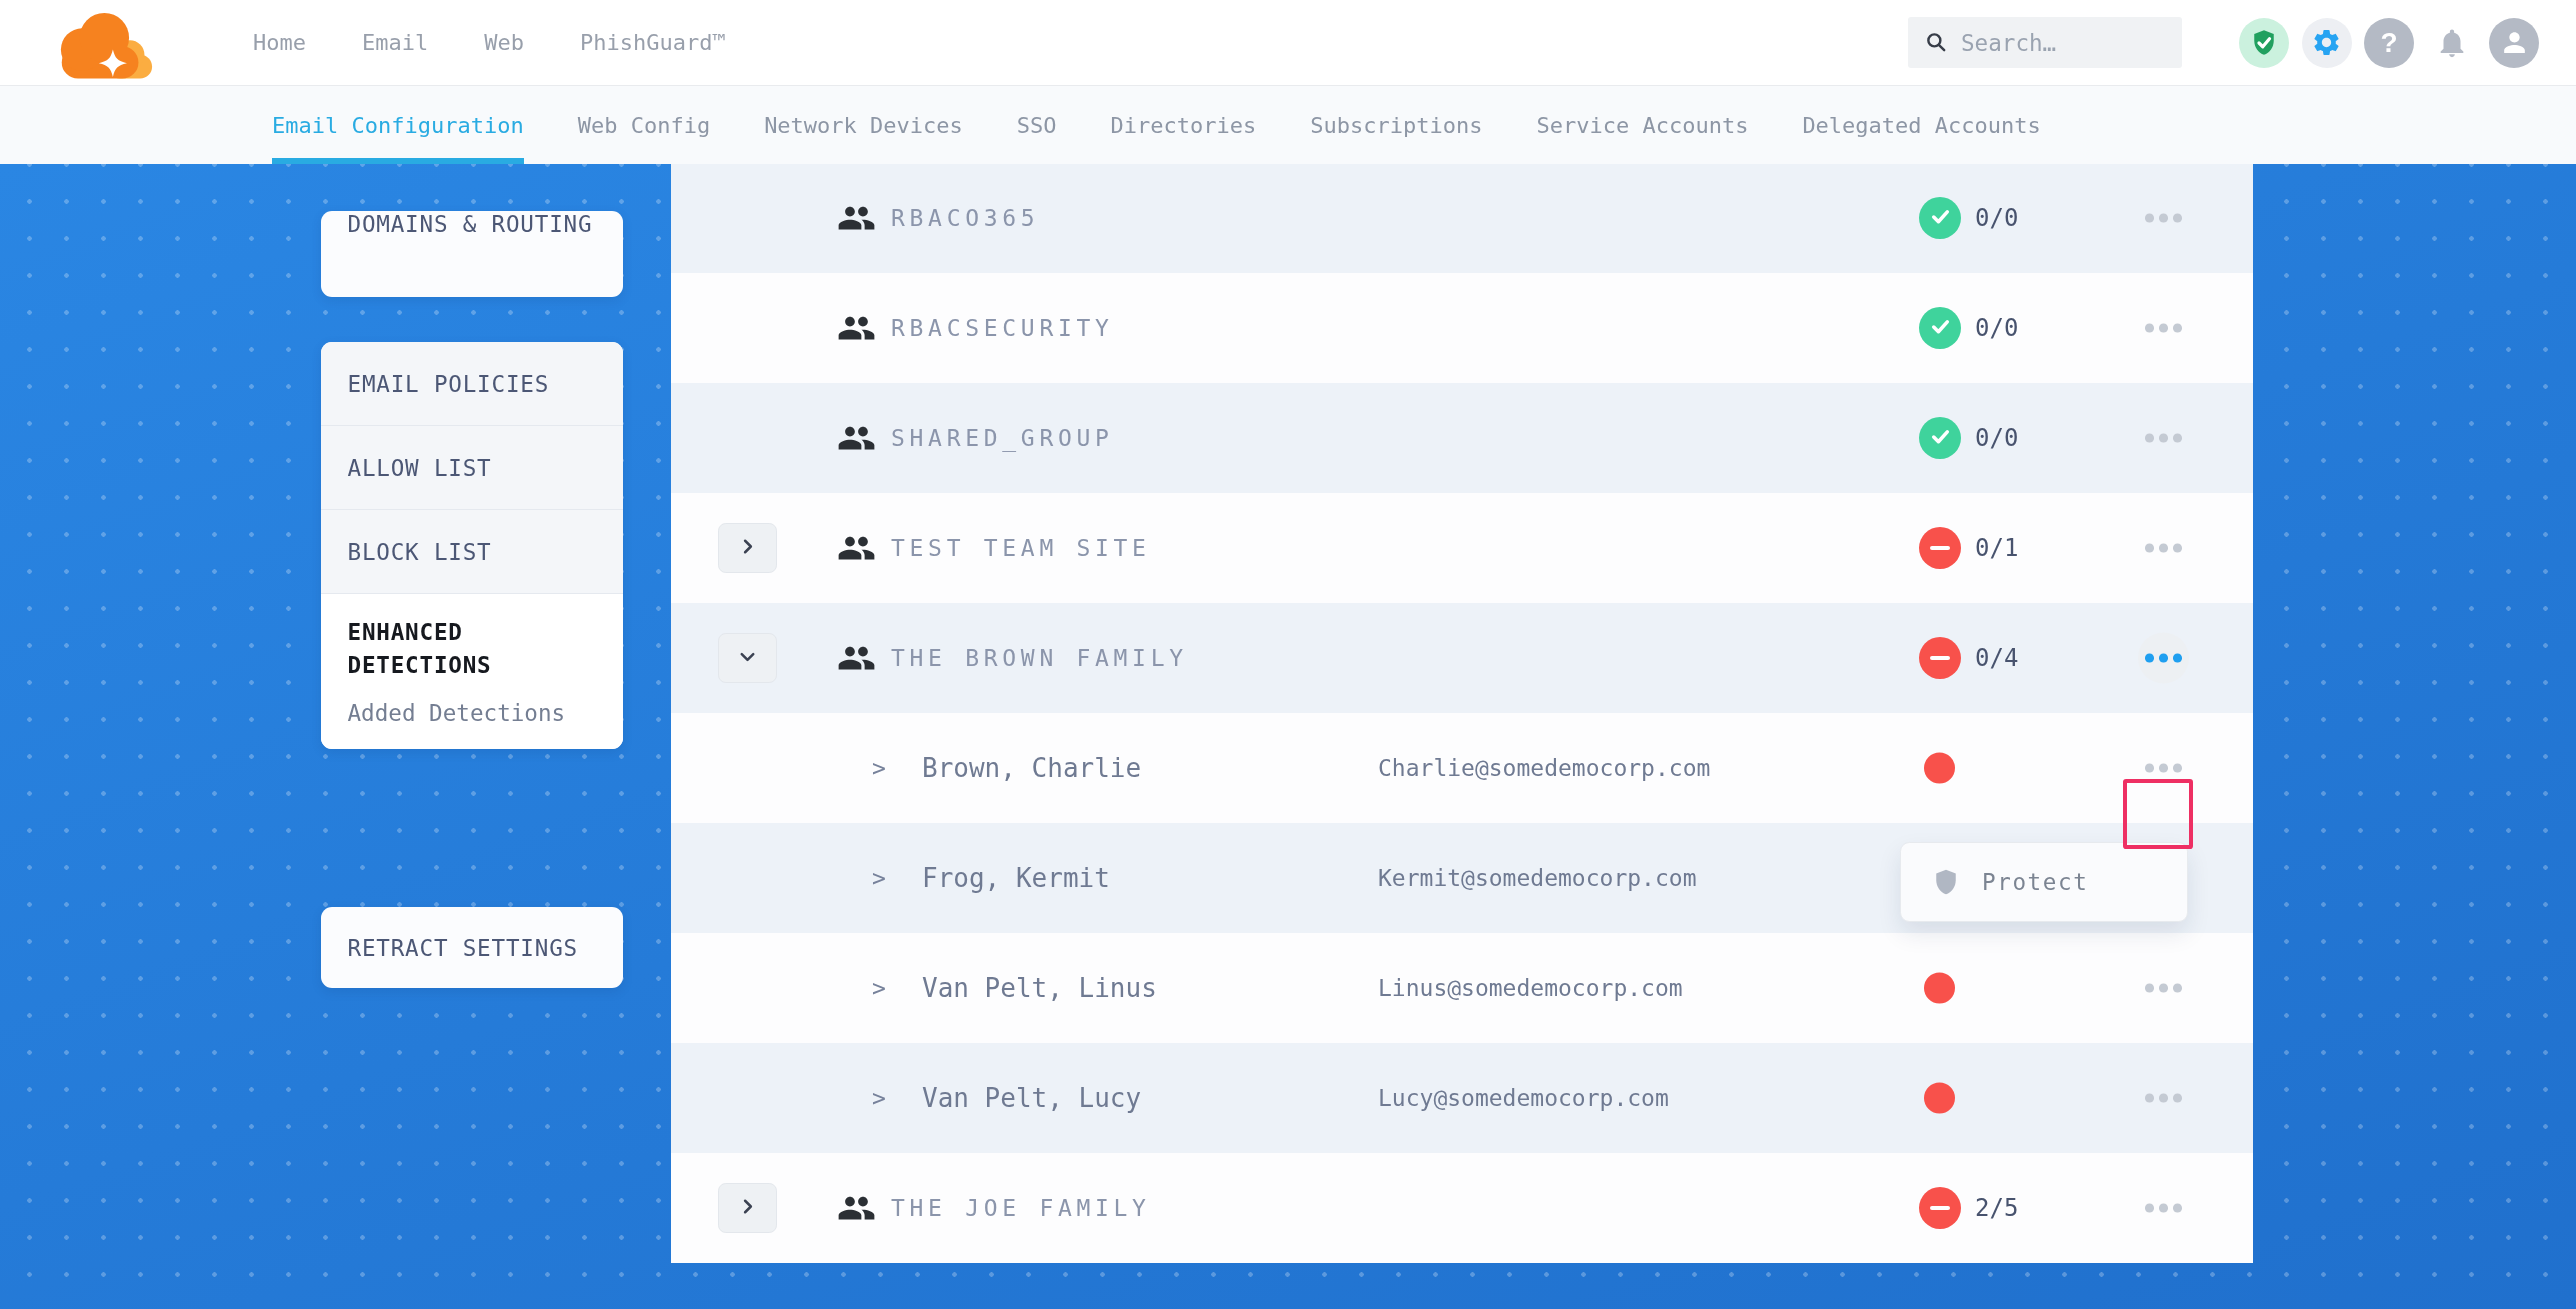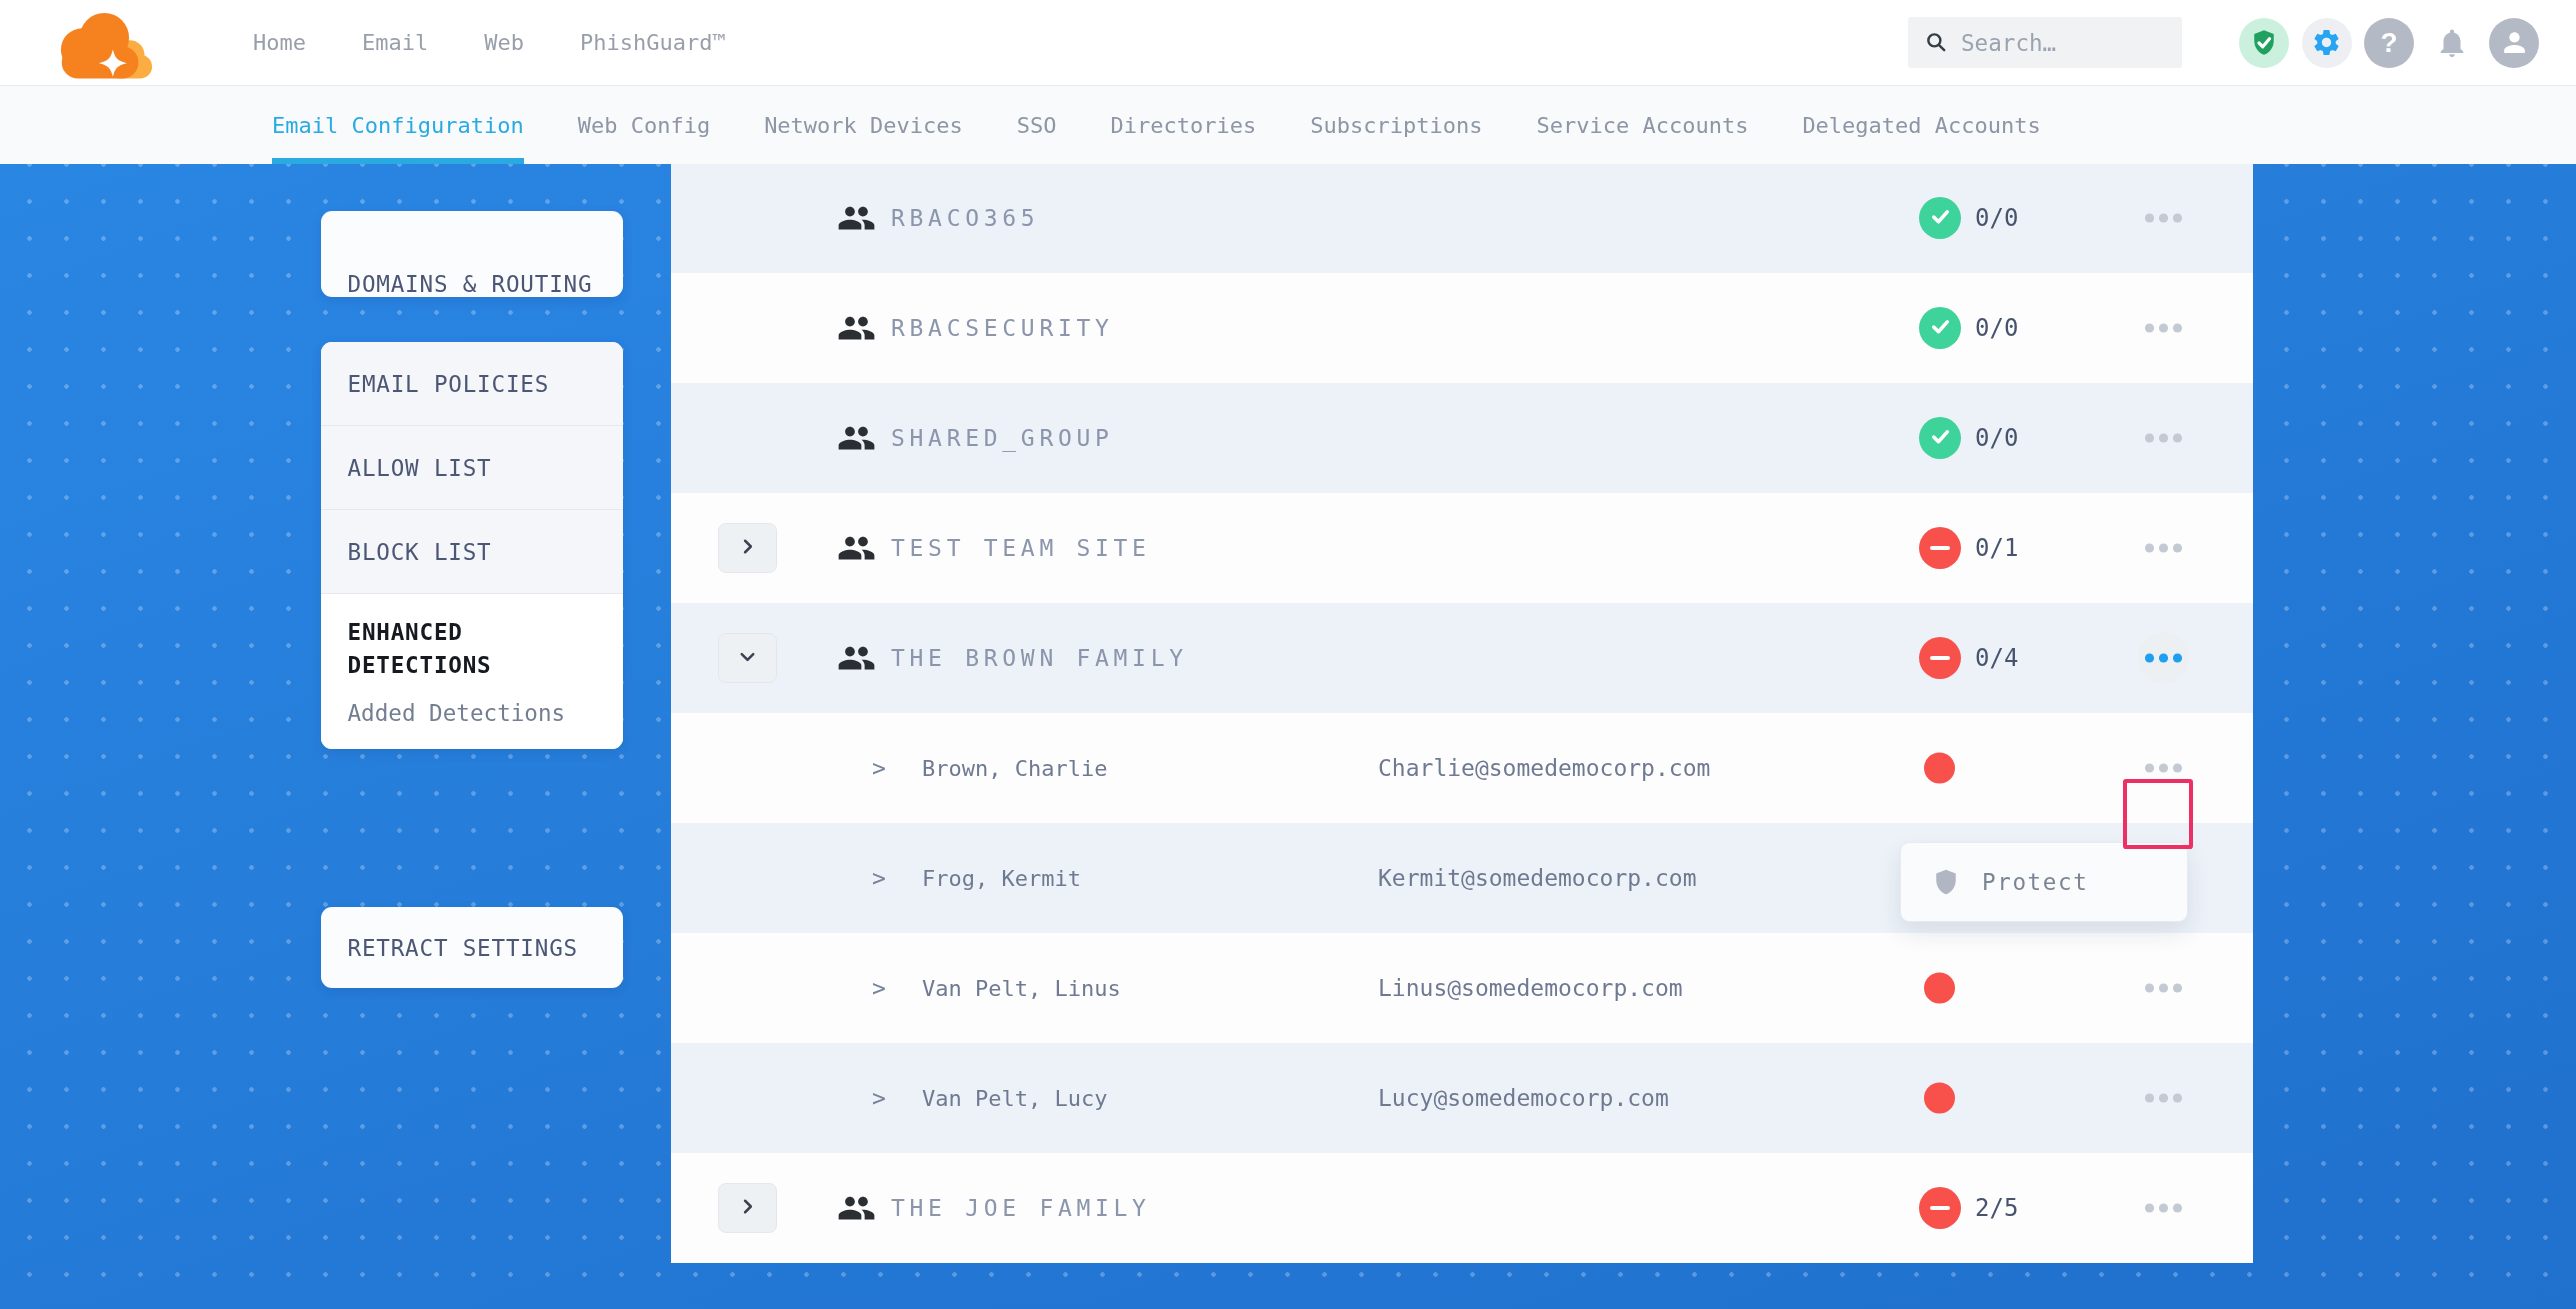--- a/index.html
+++ b/index.html
@@ -63,21 +63,21 @@
   }
   .content::before { content:""; position:absolute; inset:0;
     background-image:radial-gradient(circle,rgba(255,255,255,0.26) 2px,transparent 2.5px);
     background-size:37px 37px; background-position:11px 20px; }
 
   
   .sidebar { position:absolute; left:321px; top:0; width:302px; z-index:5; }
   .side-card { background:#fbfcfe; border-radius:11px; overflow:hidden;
     box-shadow:0 3.1px 11px rgba(10,40,90,0.10); }
   .card-domains { position:absolute; top:48px; left:0; width:302px; height:86px;
-    display:flex; align-items:flex-end; padding:0 26.5px; }
+    display:flex; align-items:flex-start; padding:0 26.5px; }
   .card-policies { position:absolute; top:179px; left:0; width:302px; }
   .card-retract { position:absolute; top:744px; left:0; width:302px; height:81px;
     display:flex; align-items:center; padding:0 26.5px; }
   .side-label { font-size:22.6px; color:#4c5775; letter-spacing:0.8px; cursor:pointer; }
   .pol-item { height:84px; display:flex; align-items:center; padding:0 26.5px;
     background:#f4f6f9; border-bottom:1.6px solid #e5e9ef; cursor:pointer; }
   .enh-section { background:#ffffff; padding:22px 26.5px 23px 26.5px; }
   .enh-title { font-size:22.6px; font-weight:bold; color:#16191f; letter-spacing:0.8px;
     line-height:1.45; margin-bottom:18.7px; }
   .bec-item { position:relative; margin:0 -26.5px; padding:4.7px 26.5px; cursor:pointer; }
@@ -97,21 +97,21 @@
     width:59px; height:50px; border-radius:7.8px; background:#eef1f4;
     border:0.8px solid #e3e7ec; display:flex; align-items:center; justify-content:center;
     cursor:pointer; }
   .people { position:absolute; left:166px; top:50%; transform:translateY(-50%);
     width:39px; height:39px; }
   .gname { position:absolute; left:220px; top:50%; transform:translateY(-50%);
     font-size:23px; letter-spacing:4.7px; color:#8b95ab; white-space:nowrap; }
   .marker { position:absolute; left:201px; top:50%; transform:translateY(-50%);
     font-size:23px; color:#77829b; }
   .mname { position:absolute; left:251px; top:50%; transform:translateY(-50%);
-    font-size:22px; color:#6f7a92; white-space:nowrap; }
+    font-size:26px; color:#6f7a92; white-space:nowrap; }
   .email { position:absolute; left:707px; top:50%; transform:translateY(-50%);
     font-size:23px; color:#6f7a92; white-space:nowrap; }
   .badge { position:absolute; left:1248px; top:50%; transform:translateY(-50%);
     width:42px; height:42px; border-radius:50%; display:flex; align-items:center;
     justify-content:center; }
   .badge.ok { background:#3fd39c; }
   .badge.blocked { background:#f8514b; }
   .minus-bar { width:20px; height:4.7px; border-radius:2.3px; background:#ffffff; }
   .mdot { position:absolute; left:1253px; top:50%; transform:translateY(-50%);
     width:31px; height:31px; border-radius:50%; background:#f8514b; }

